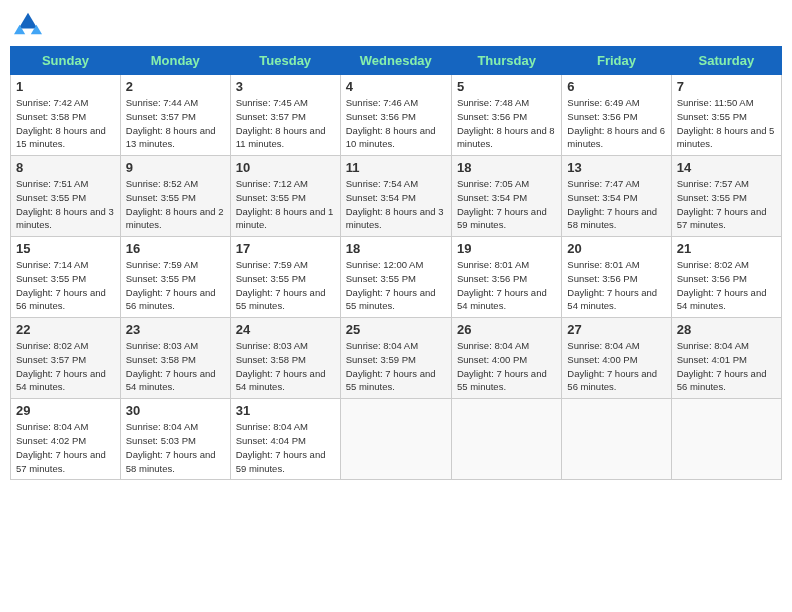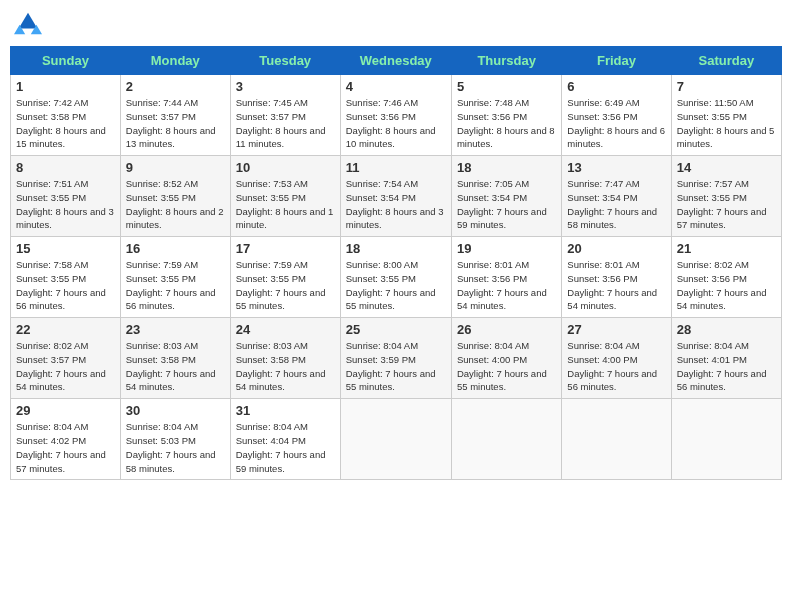--- a/index.html
+++ b/index.html
@@ -197,21 +197,21 @@
         <span class="day-num">9</span>
         <div class="day-info">
           <span>Sunrise: 8:52 AM</span><br>
           <span>Sunset: 3:55 PM</span><br>
           <span>Daylight: 8 hours and 2 minutes.</span>
         </div>
       </td>
         <td>
         <span class="day-num">10</span>
         <div class="day-info">
-          <span>Sunrise: 7:53 AM</span><br>
+          <span>Sunrise: 7:12 AM</span><br>
           <span>Sunset: 3:55 PM</span><br>
           <span>Daylight: 8 hours and 1 minute.</span>
         </div>
       </td>
         <td>
         <span class="day-num">11</span>
         <div class="day-info">
           <span>Sunrise: 7:54 AM</span><br>
           <span>Sunset: 3:54 PM</span><br>
           <span>Daylight: 8 hours and 3 minutes.</span>
@@ -239,21 +239,21 @@
           <span>Sunrise: 7:57 AM</span><br>
           <span>Sunset: 3:55 PM</span><br>
           <span>Daylight: 7 hours and 57 minutes.</span>
         </div>
       </td>
       </tr>
       <tr>
         <td>
         <span class="day-num">15</span>
         <div class="day-info">
-          <span>Sunrise: 7:58 AM</span><br>
+          <span>Sunrise: 7:14 AM</span><br>
           <span>Sunset: 3:55 PM</span><br>
           <span>Daylight: 7 hours and 56 minutes.</span>
         </div>
       </td>
         <td>
         <span class="day-num">16</span>
         <div class="day-info">
           <span>Sunrise: 7:59 AM</span><br>
           <span>Sunset: 3:55 PM</span><br>
           <span>Daylight: 7 hours and 56 minutes.</span>
@@ -263,21 +263,21 @@
         <span class="day-num">17</span>
         <div class="day-info">
           <span>Sunrise: 7:59 AM</span><br>
           <span>Sunset: 3:55 PM</span><br>
           <span>Daylight: 7 hours and 55 minutes.</span>
         </div>
       </td>
         <td>
         <span class="day-num">18</span>
         <div class="day-info">
-          <span>Sunrise: 8:00 AM</span><br>
+          <span>Sunrise: 12:00 AM</span><br>
           <span>Sunset: 3:55 PM</span><br>
           <span>Daylight: 7 hours and 55 minutes.</span>
         </div>
       </td>
         <td>
         <span class="day-num">19</span>
         <div class="day-info">
           <span>Sunrise: 8:01 AM</span><br>
           <span>Sunset: 3:56 PM</span><br>
           <span>Daylight: 7 hours and 54 minutes.</span>

